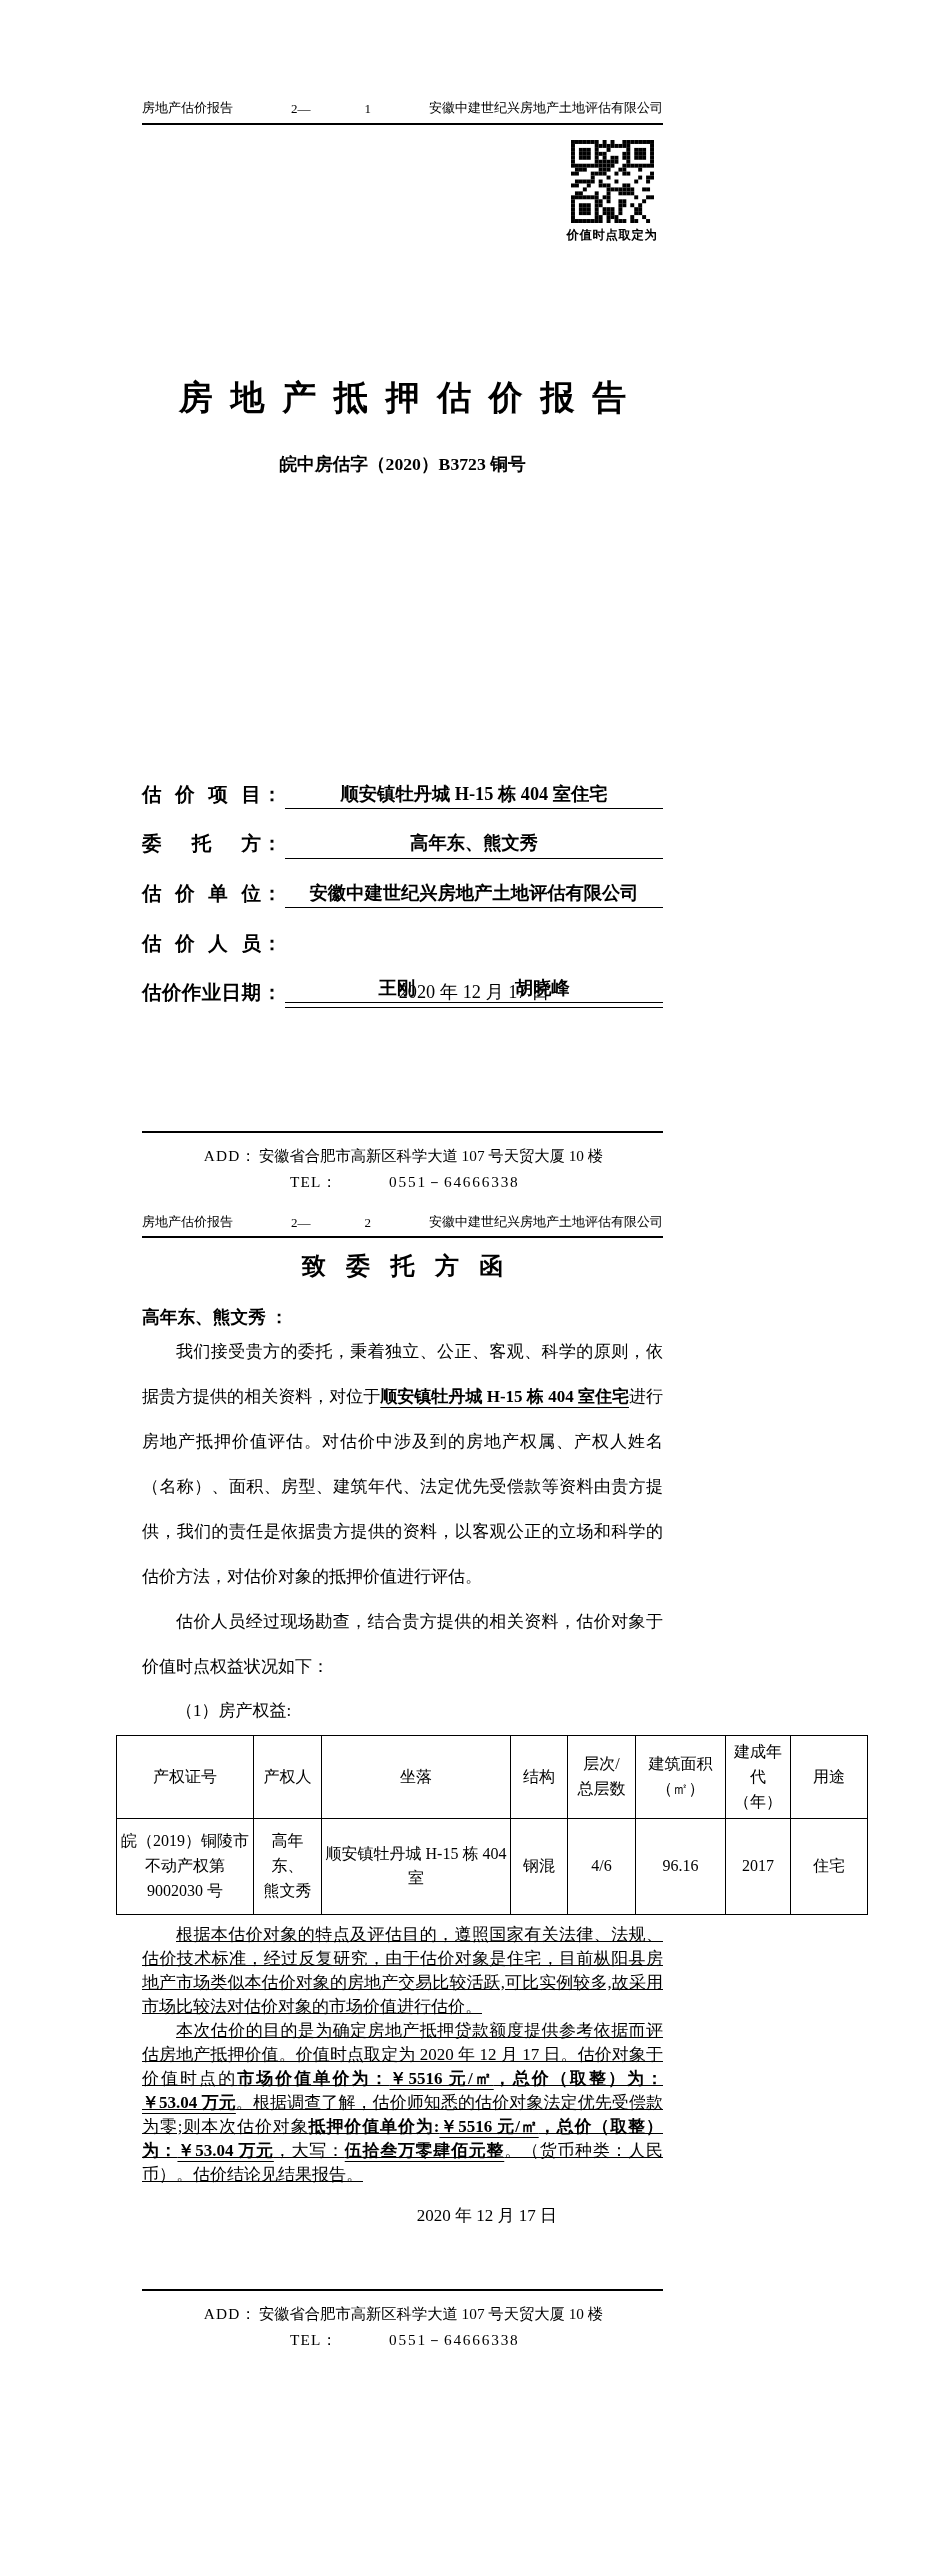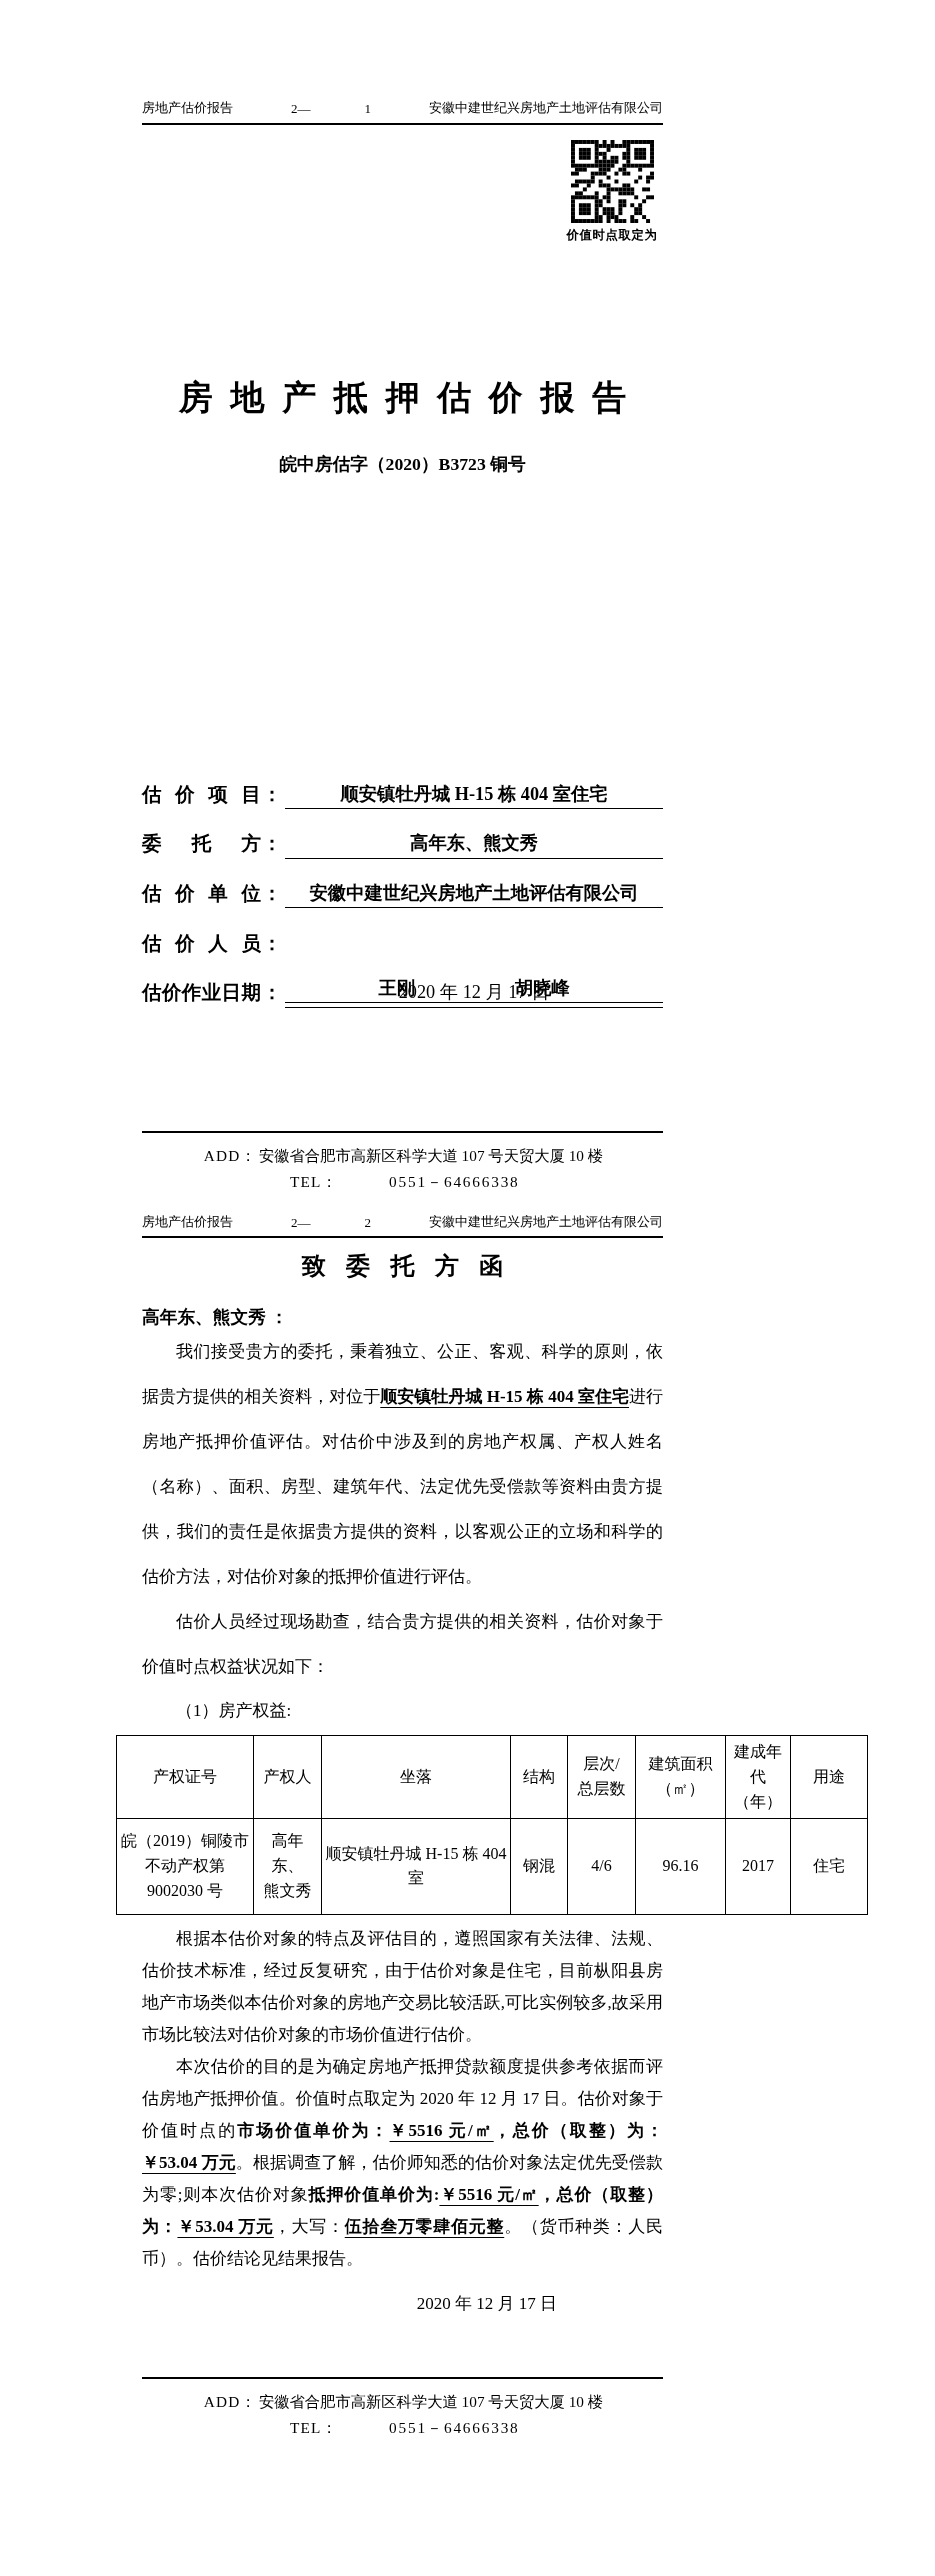--- a/index.html
+++ b/index.html
@@ -102,21 +102,21 @@
     margin-top:22.4px;
     font-size:17.7px;font-weight:bold;
   }
   p.body-par{
     margin:0;
     font-size:17px;
     text-align:justify;
     text-indent:2em;
   }
   .lh-wide{line-height:45px;}
-  .lh-mid{line-height:32px;}
+  .lh-mid{line-height:24px;text-decoration:underline;}
   .p1{margin-top:5.9px;}
   .bu{font-weight:bold;text-decoration:underline;text-decoration-thickness:1.2px;text-underline-offset:5.3px;}
   .b{font-weight:bold;}
   .list-item{margin-top:1.2px;font-size:17px;line-height:41px;text-indent:2em;}
   
   table.rights{
     border-collapse:collapse;
     table-layout:fixed;
     width:751px;
     margin-left:-26px;

